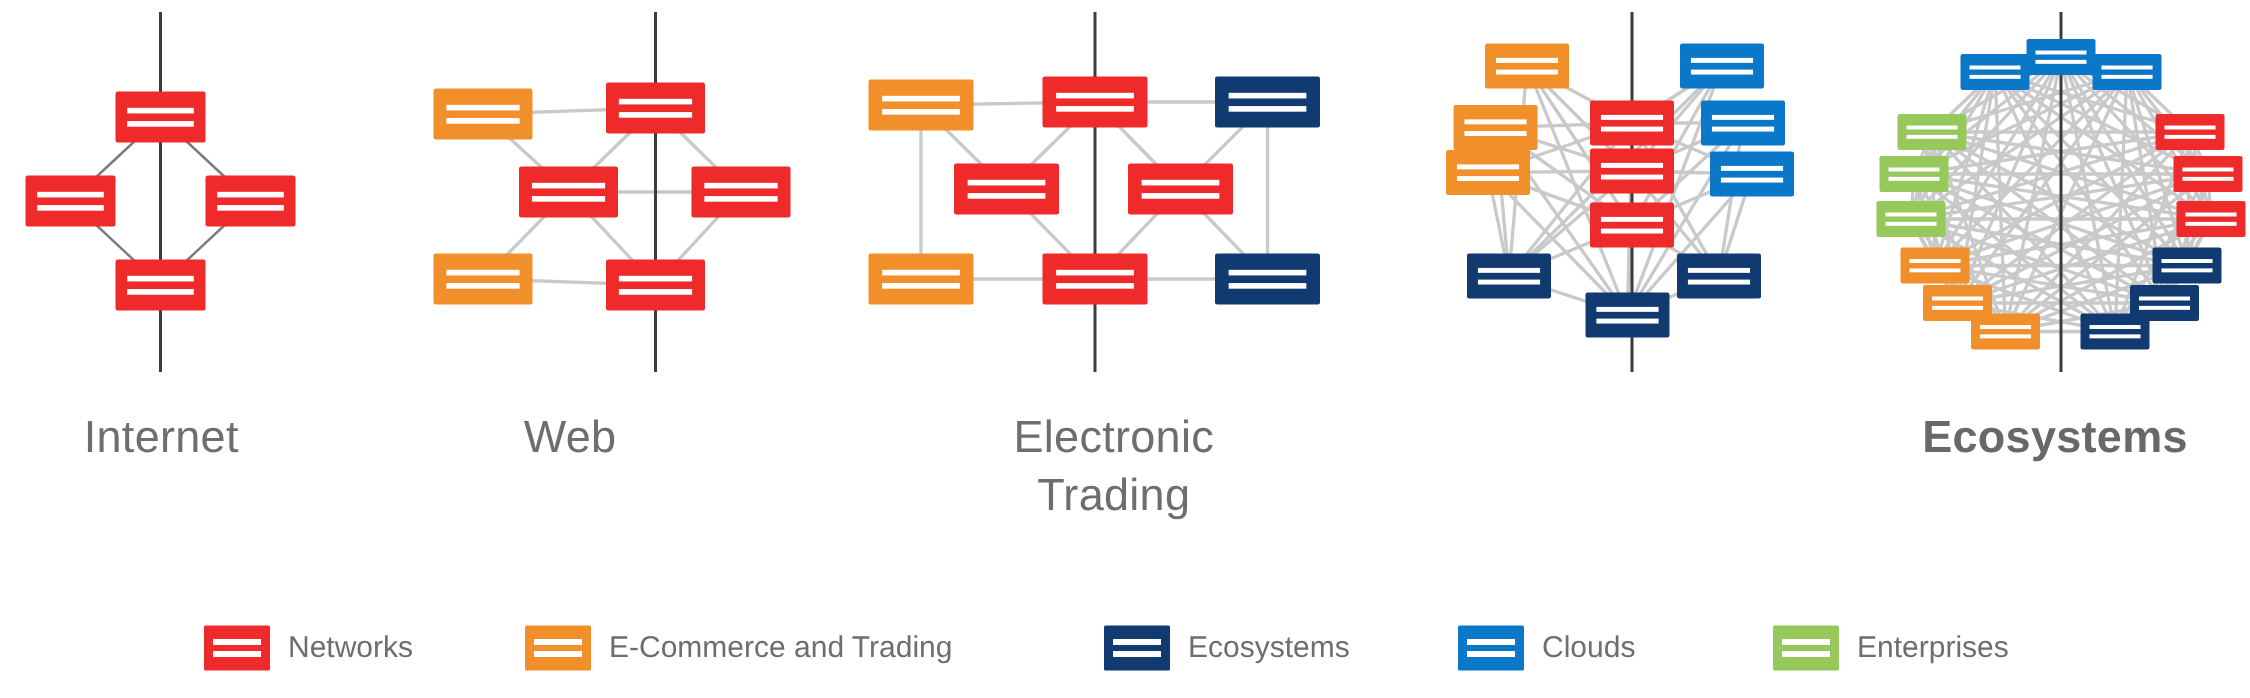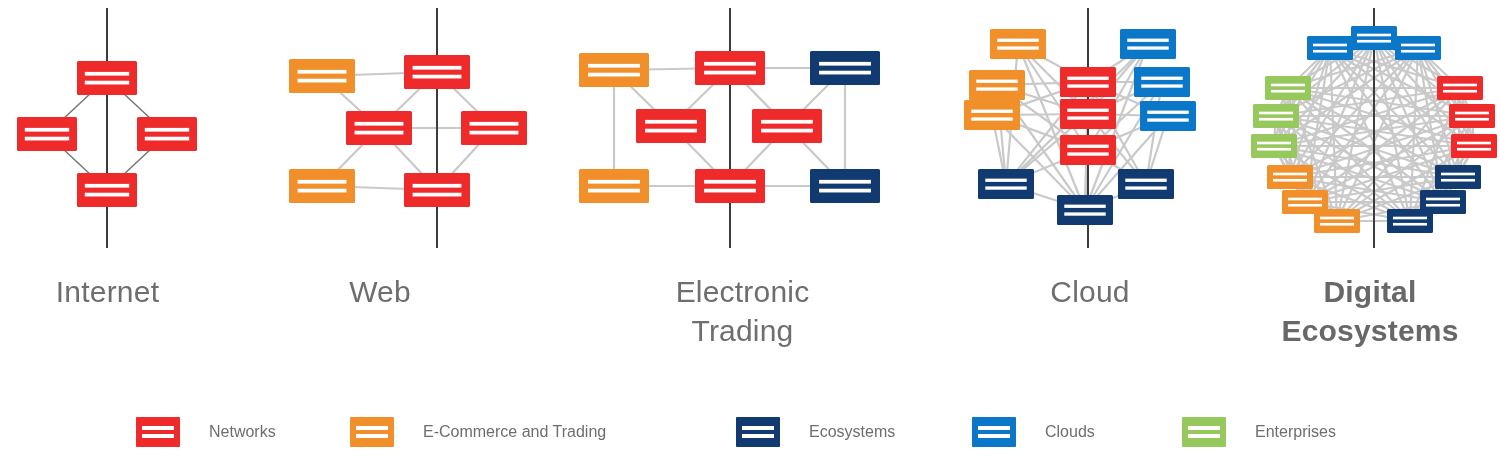--- a/index.html
+++ b/index.html
@@ -94,22 +94,22 @@
     position: absolute;
     left: 6px;
     right: 6px;
     height: 4px;
     background: #ffffff;
     display: block;
   }
   .legend-swatch i.b1 { top: 9px; }
   .legend-swatch i.b2 { top: 17px; }
   .legend-label {
-    margin-left: 29px;
-    font-size: 16px;
+    margin-left: 12px;
+    font-size: 20px;
     color: #6e6e6e;
     line-height: 24px;
   }
 </style>
 </head>
 <body>
 
 <div id="stage">
 
   <div class="stages" id="stages-row">
@@ -375,23 +375,20 @@
                 <rect x="185.28" y="178.6" width="41.44" height="3.3" fill="#ffffff"></rect>
                 <rect x="185.28" y="186.4" width="41.44" height="3.3" fill="#ffffff"></rect>
               </g>
               <g>
                 <rect x="117" y="195" width="56" height="30" fill="#103A70" rx="1.5"></rect>
                 <rect x="124.28" y="204.6" width="41.44" height="3.3" fill="#ffffff"></rect>
                 <rect x="124.28" y="212.4" width="41.44" height="3.3" fill="#ffffff"></rect>
               </g>
             </g>
           </svg>
-        </div>
-        <div class="stage-label">
-          <div>Cloud</div>
         </div>
       </div>
       <div class="stage-col" style="left: 1240px; width: 260px;">
         <div class="graph">
           <svg viewBox="0 0 260 265" preserveAspectRatio="none">
             <g>
               <line x1="134" y1="38" x2="90" y2="48" stroke="#c9c9c9" stroke-width="2.2" stroke-linecap="round"></line>
               <line x1="134" y1="38" x2="178" y2="48" stroke="#c9c9c9" stroke-width="2.2" stroke-linecap="round"></line>
               <line x1="134" y1="38" x2="48" y2="88" stroke="#c9c9c9" stroke-width="2.2" stroke-linecap="round"></line>
               <line x1="134" y1="38" x2="36" y2="116" stroke="#c9c9c9" stroke-width="2.2" stroke-linecap="round"></line>
@@ -571,21 +568,20 @@
               </g>
               <g>
                 <rect x="197" y="76" width="46" height="24" fill="#EE2A2B" rx="1.5"></rect>
                 <rect x="202.98" y="83.68" width="34.04" height="2.64" fill="#ffffff"></rect>
                 <rect x="202.98" y="89.92" width="34.04" height="2.64" fill="#ffffff"></rect>
               </g>
             </g>
           </svg>
         </div>
         <div class="stage-label bold">
-          <div>Digital</div>
           <div>Ecosystems</div>
         </div>
       </div>
     </div>
 
   <div class="legend" id="legend-row">
       <div class="legend-item" style="left: 136px;">
         <div class="legend-swatch" style="background: rgb(238, 42, 43);">
           <i class="b1"></i>
           <i class="b2"></i>

